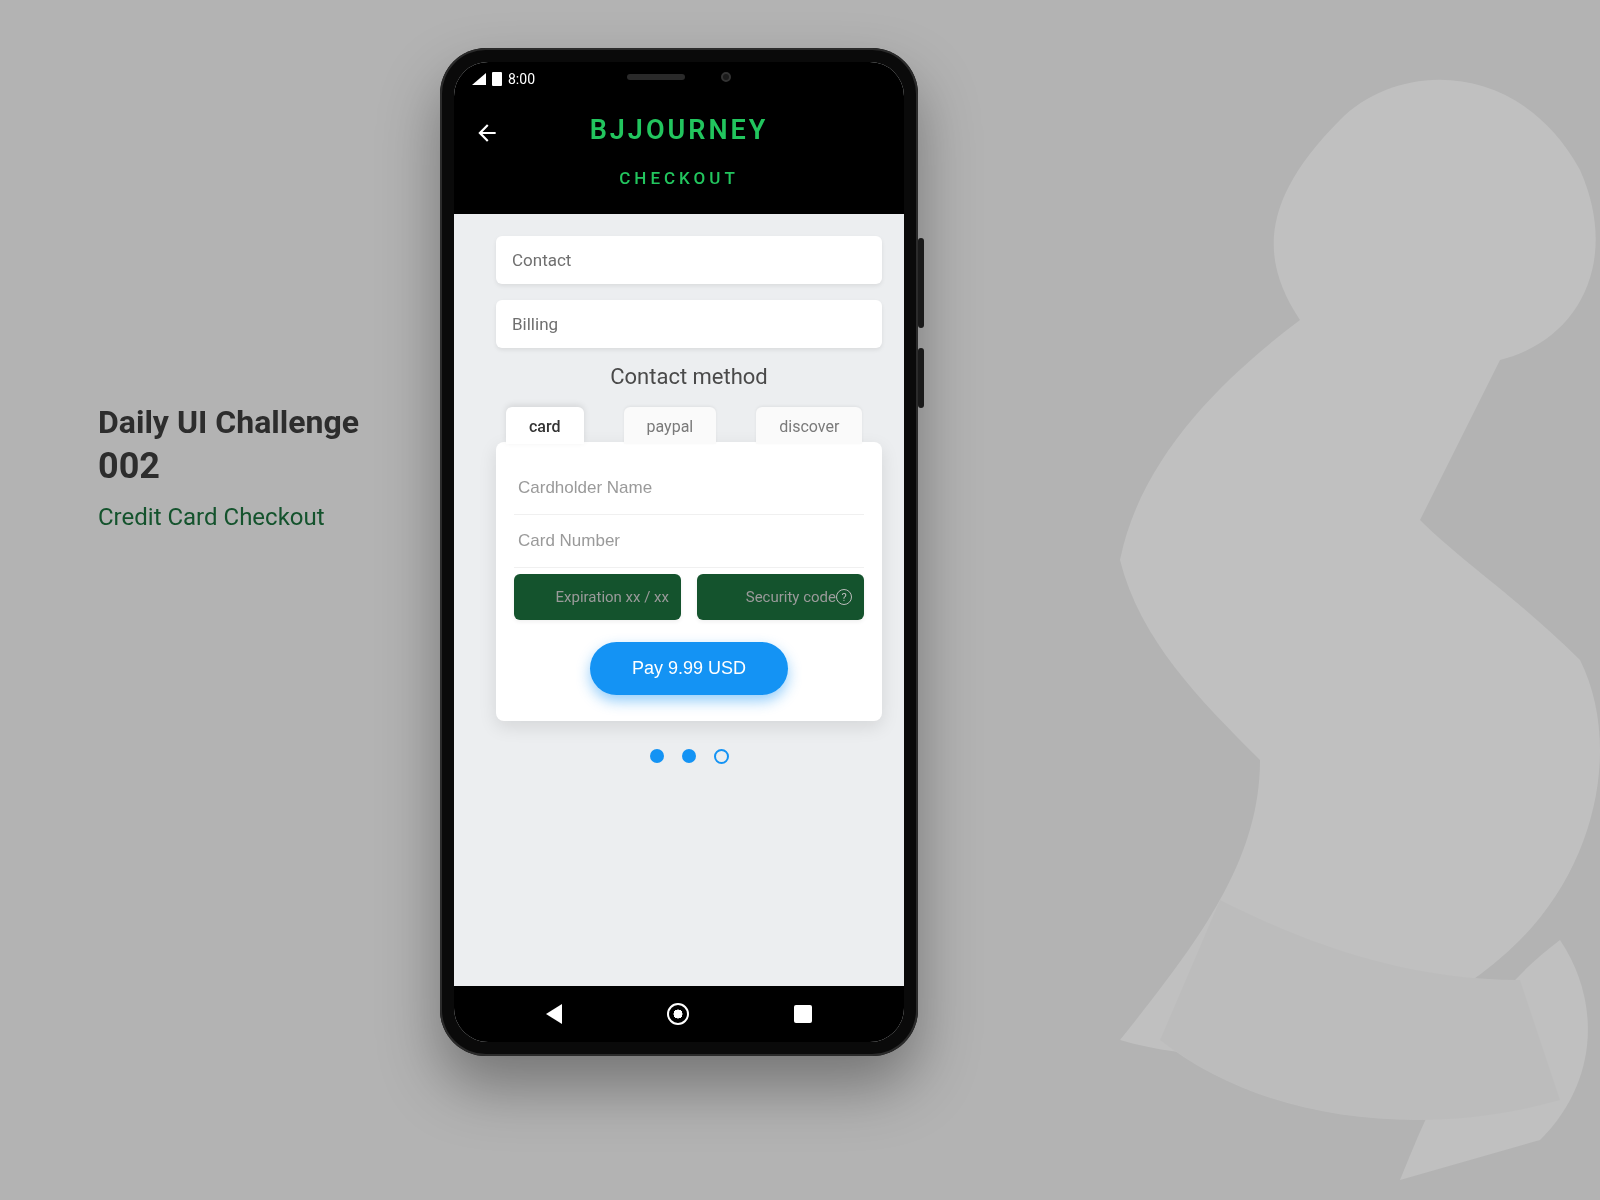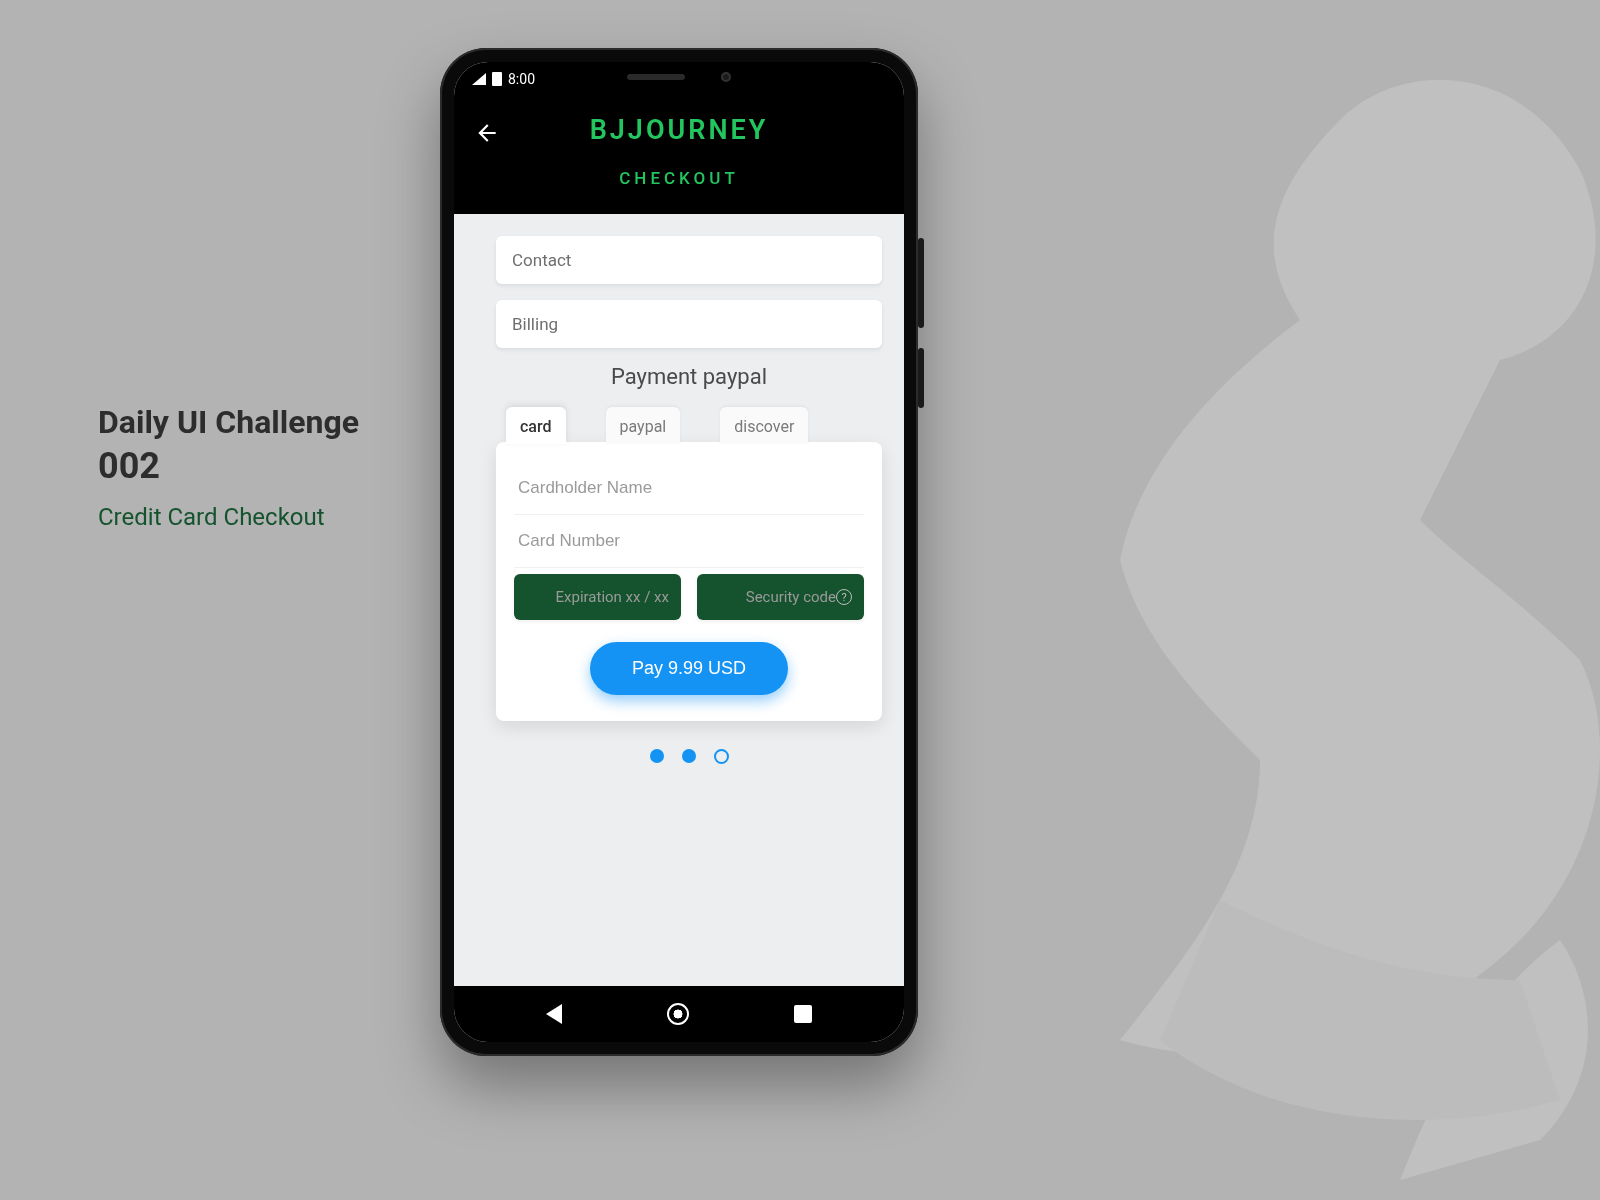--- a/index.html
+++ b/index.html
@@ -171,21 +171,21 @@
   .tabs {
     display: flex;
     gap: 40px;
     padding: 0 10px;
     align-items: flex-end;
   }
   .tab {
     background: #fafafa;
     color: #7a7a7a;
     font-size: 16px;
-    padding: 10px 14px 8px;
+    padding: 10px 23px 8px;
     border-top-left-radius: 6px;
     border-top-right-radius: 6px;
     box-shadow: 0 -1px 3px rgba(0,0,0,.06);
     cursor: pointer;
   }
   .tab.active {
     background: #fff;
     color: #333;
     font-weight: 500;
     box-shadow: 0 -2px 6px rgba(0,0,0,.10);
@@ -323,21 +323,21 @@
     <div class="content">
 
       <div class="field">
         <span>Contact</span>
       </div>
 
       <div class="field">
         <span>Billing</span>
       </div>
 
-      <div class="section-title">Payment paypal</div>
+      <div class="section-title">Contact method</div>
 
       <div class="tabs">
         <div class="tab active"><span>card</span></div>
         <div class="tab"><span>paypal</span></div>
         <div class="tab"><span>discover</span></div>
       </div>
 
       <div class="card-panel">
         <input class="cp-input" placeholder="Cardholder Name" style="">
         <input class="cp-input" placeholder="Card Number" style="">

